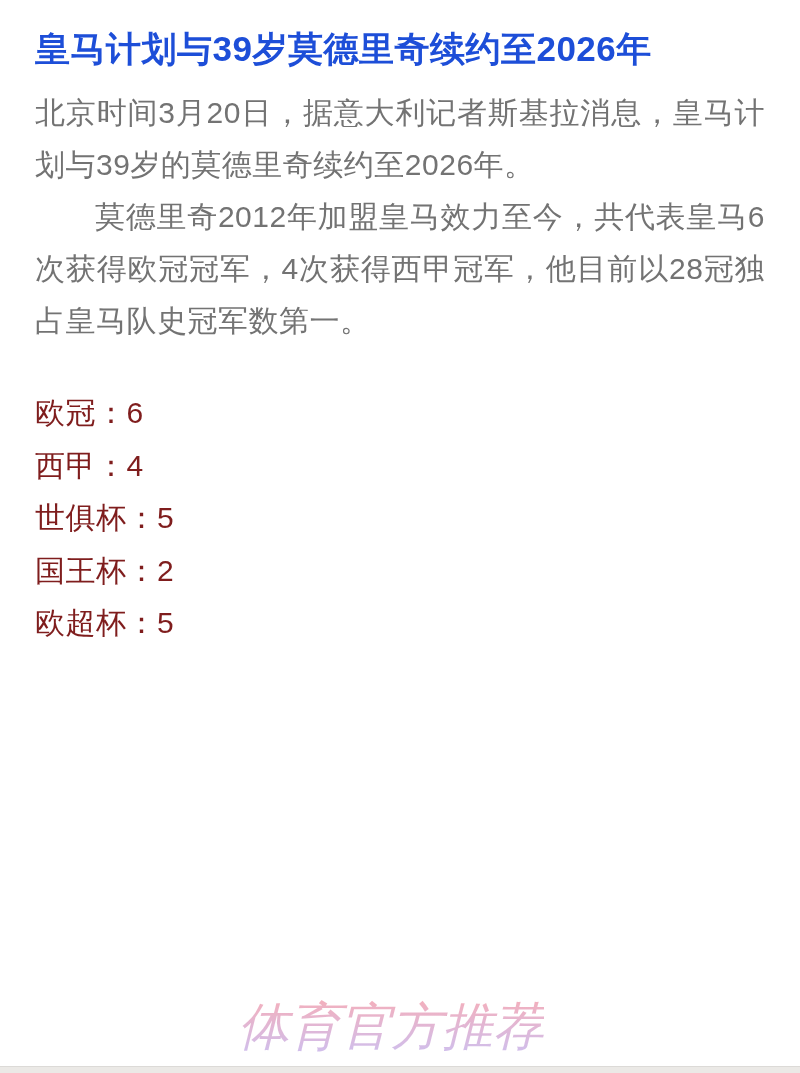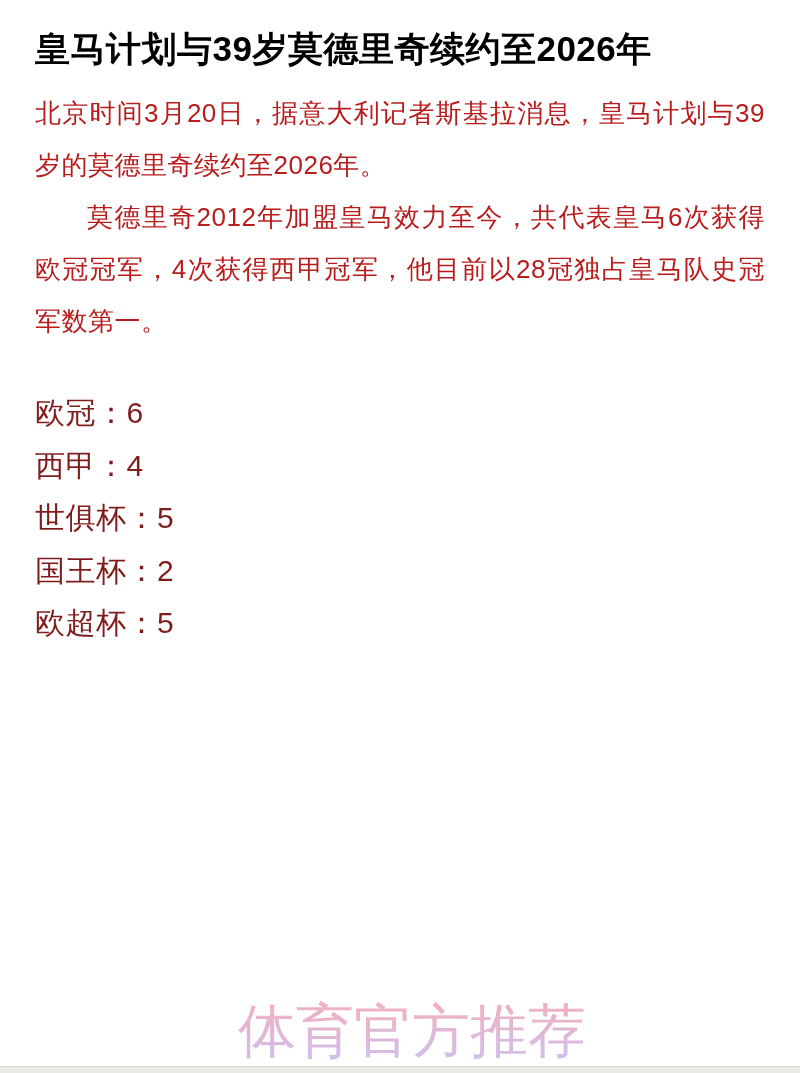--- a/index.html
+++ b/index.html
@@ -12,28 +12,28 @@
     position: relative;
     overflow: hidden;
   }
   .article {
     padding: 24px 35px 0 35px;
   }
   .article-title {
     font-size: 35px;
     line-height: 50px;
     font-weight: 700;
-    color: #000000;
+    color: #1d4ed8;
     letter-spacing: 0.5px;
     margin-bottom: 13px;
   }
   .body-text p {
-    font-size: 26px;
+    font-size: 30px;
     line-height: 52px;
-    color: #b91c1c;
+    color: #737373;
     letter-spacing: 0.5px;
     text-align: justify;
   }
   .body-text p.indent {
     text-indent: 2em;
   }
   .trophy-section {
     margin-top: 40px;
   }
   .trophy-heading {
@@ -46,30 +46,31 @@
     font-size: 30px;
     line-height: 52.5px;
     color: #7f1d1d;
     letter-spacing: 0.5px;
   }
   .watermark {
     position: absolute;
     left: 238px;
     top: 993px;
     font-family: "Liberation Serif", "DejaVu Serif", serif;
-    font-size: 58px;
+    font-size: 51px;
     font-weight: 400;
     letter-spacing: 0px;
     background: linear-gradient(180deg, #f3a7b5 8%, #c9b9ee 92%);
     -webkit-background-clip: text;
     background-clip: text;
     color: transparent;
     opacity: 0.9;
     white-space: nowrap;
     pointer-events: none;
+    font-style: italic;
   }
   .bottom-edge-strip {
     position: absolute;
     left: 0;
     bottom: 0;
     width: 800px;
     height: 7px;
     background: #ebe9e6;
     border-top: 1px solid #dcdad7;
   }

